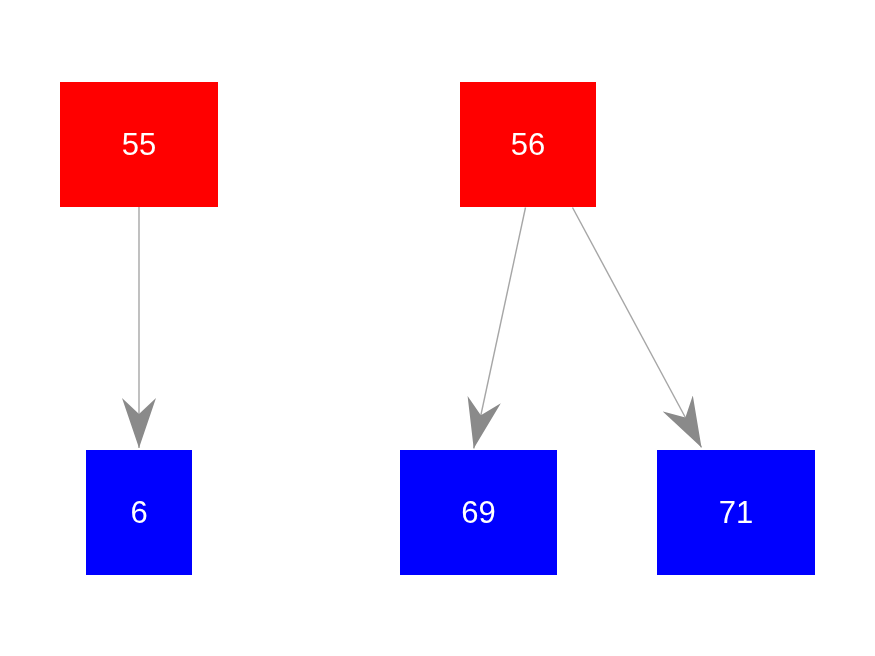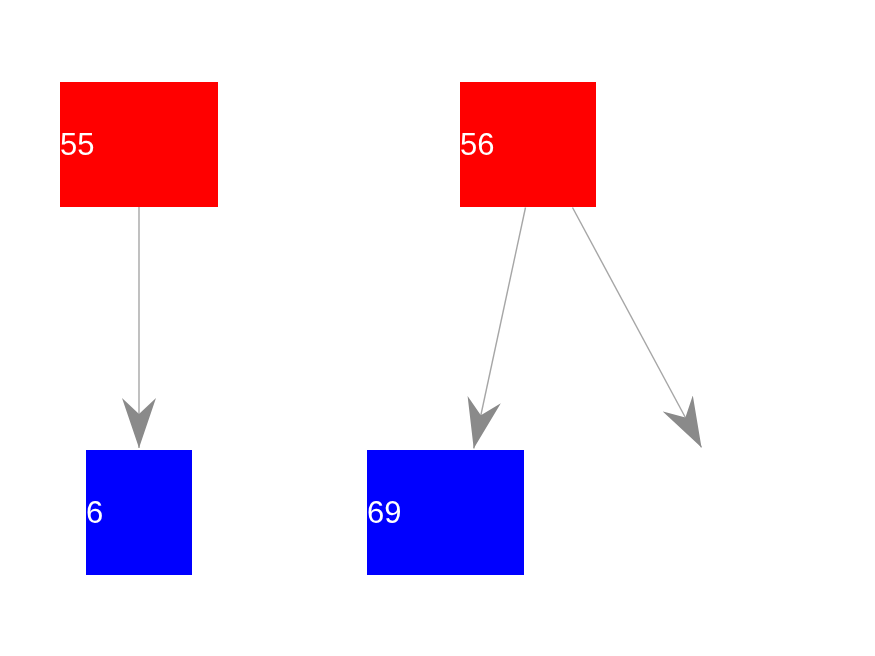--- a/index.html
+++ b/index.html
@@ -18,33 +18,34 @@
   .edge-layer {
     position: absolute;
     left: 0; top: 0;
     width: 875px;
     height: 656px;
   }
   .node {
     position: absolute;
     display: flex;
     align-items: center;
+    justify-content: center;
     color: #ffffff;
     font-size: 31px;
     line-height: 1;
     user-select: none;
     cursor: default;
   }
   .node.parent { background: #ff0000; }
   .node.child  { background: #0000ff; }
 
   .n55 { left: 60px;  top: 82px;  width: 158px; height: 125px; }
   .n56 { left: 460px; top: 82px;  width: 136px; height: 125px; }
   .n6  { left: 86px;  top: 450px; width: 106px; height: 125px; }
-  .n69 { left: 367px; top: 450px; width: 157px; height: 125px; }
+  .n69 { left: 400px; top: 450px; width: 157px; height: 125px; }
   .n71 { left: 657px; top: 450px; width: 158px; height: 125px; }
 
   .edge {
     stroke: #a6a6a6;
     stroke-width: 1.4;
     fill: none;
   }
 </style>
 </head>
 <body>
@@ -71,14 +72,17 @@
   </div>
 
   <div class="node child n6">
     <span>6</span>
   </div>
 
   <div class="node child n69">
     <span>69</span>
   </div>
 
+  <div class="node child n71">
+    <span>71</span>
+  </div>
 
 </div>
 
 </body></html>

